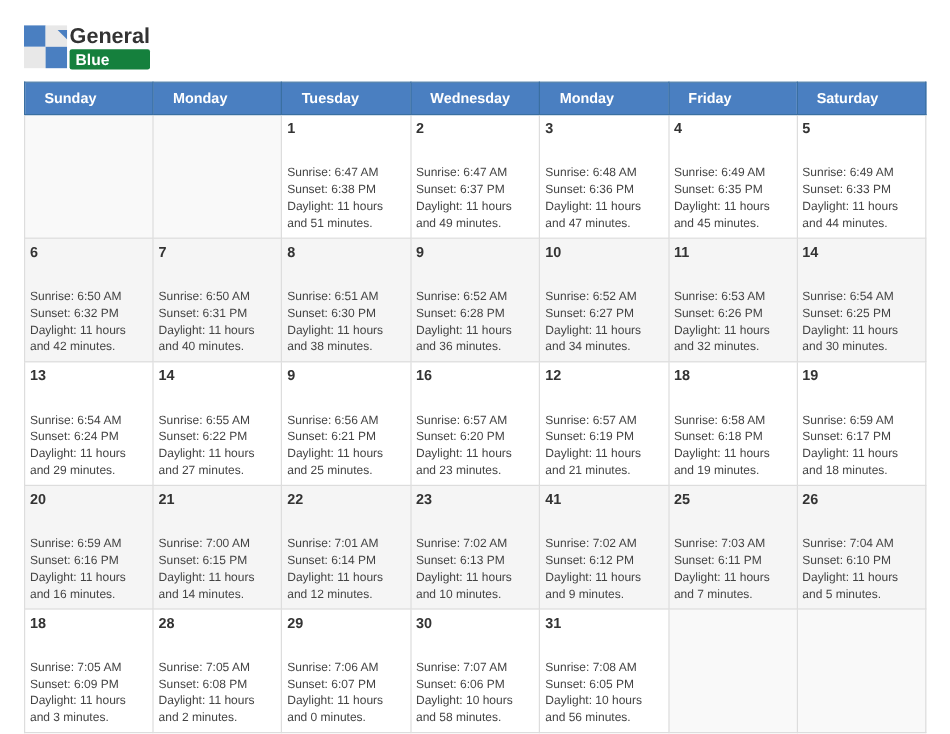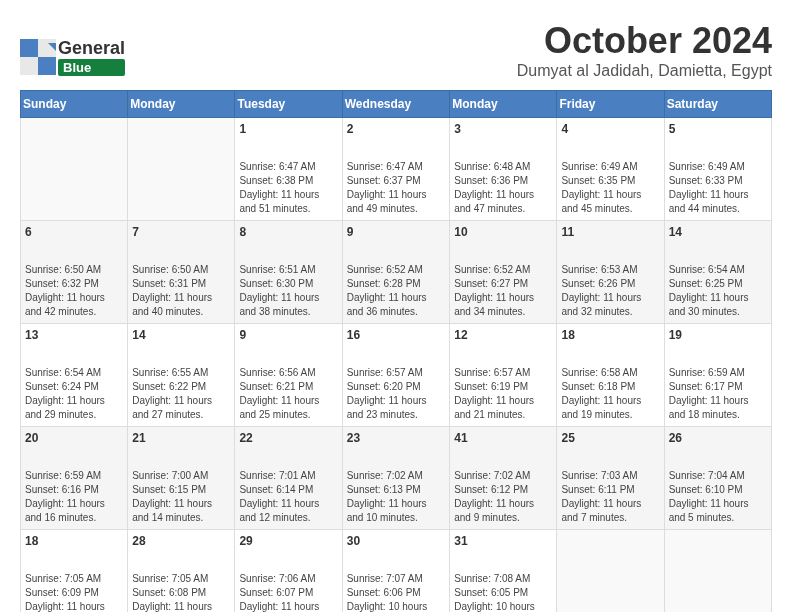--- a/index.html
+++ b/index.html
@@ -13,21 +13,20 @@
     .header {
       display: flex;
       justify-content: space-between;
       align-items: flex-start;
       margin-bottom: 10px;
     }
     .logo {
       display: flex;
       flex-direction: column;
       align-items: flex-start;
-      margin-top: 18px;
     }
     .logo-blue {
       background: #15803d;
       color: white;
       font-size: 13px;
       font-weight: bold;
       padding: 1px 5px;
       border-radius: 2px;
       align-self: flex-start;
     }
@@ -44,21 +43,21 @@
       color: #555;
     }
     table {
       width: 100%;
       border-collapse: collapse;
       font-size: 11px;
     }
     thead tr th {
       background: #4a7fc1;
       color: white;
-      padding: 6px 2px;
+      padding: 6px 16px;
       text-align: left;
       font-size: 12px;
       font-weight: bold;
       border: 1px solid #3a6fa1;
     }
     tbody tr td {
       border: 1px solid #ddd;
       vertical-align: top;
       padding: 4px 4px;
       height: 80px;
@@ -100,24 +99,20 @@
           <rect x="18" y="18" width="18" height="18" fill="#4a7fc1"></rect>
           <polygon points="28,4 36,12 36,4" fill="#4a7fc1"></polygon>
         </svg>
       </div>
       <div>
         <div style="font-size:18px;font-weight:bold;color:#333;">General</div>
         <div class="logo-blue">Blue</div>
       </div>
     </div>
   </div>
-  <div class="title-block">
-    <div class="month-title">October 2024</div>
-    <div class="location-title">Dumyat al Jadidah, Damietta, Egypt</div>
-  </div>
 </div>
 
 <table>
   <thead>
     <tr>
     <th>Sunday</th>
         <th>Monday</th>
         <th>Tuesday</th>
         <th>Wednesday</th>
         <th>Monday</th>

